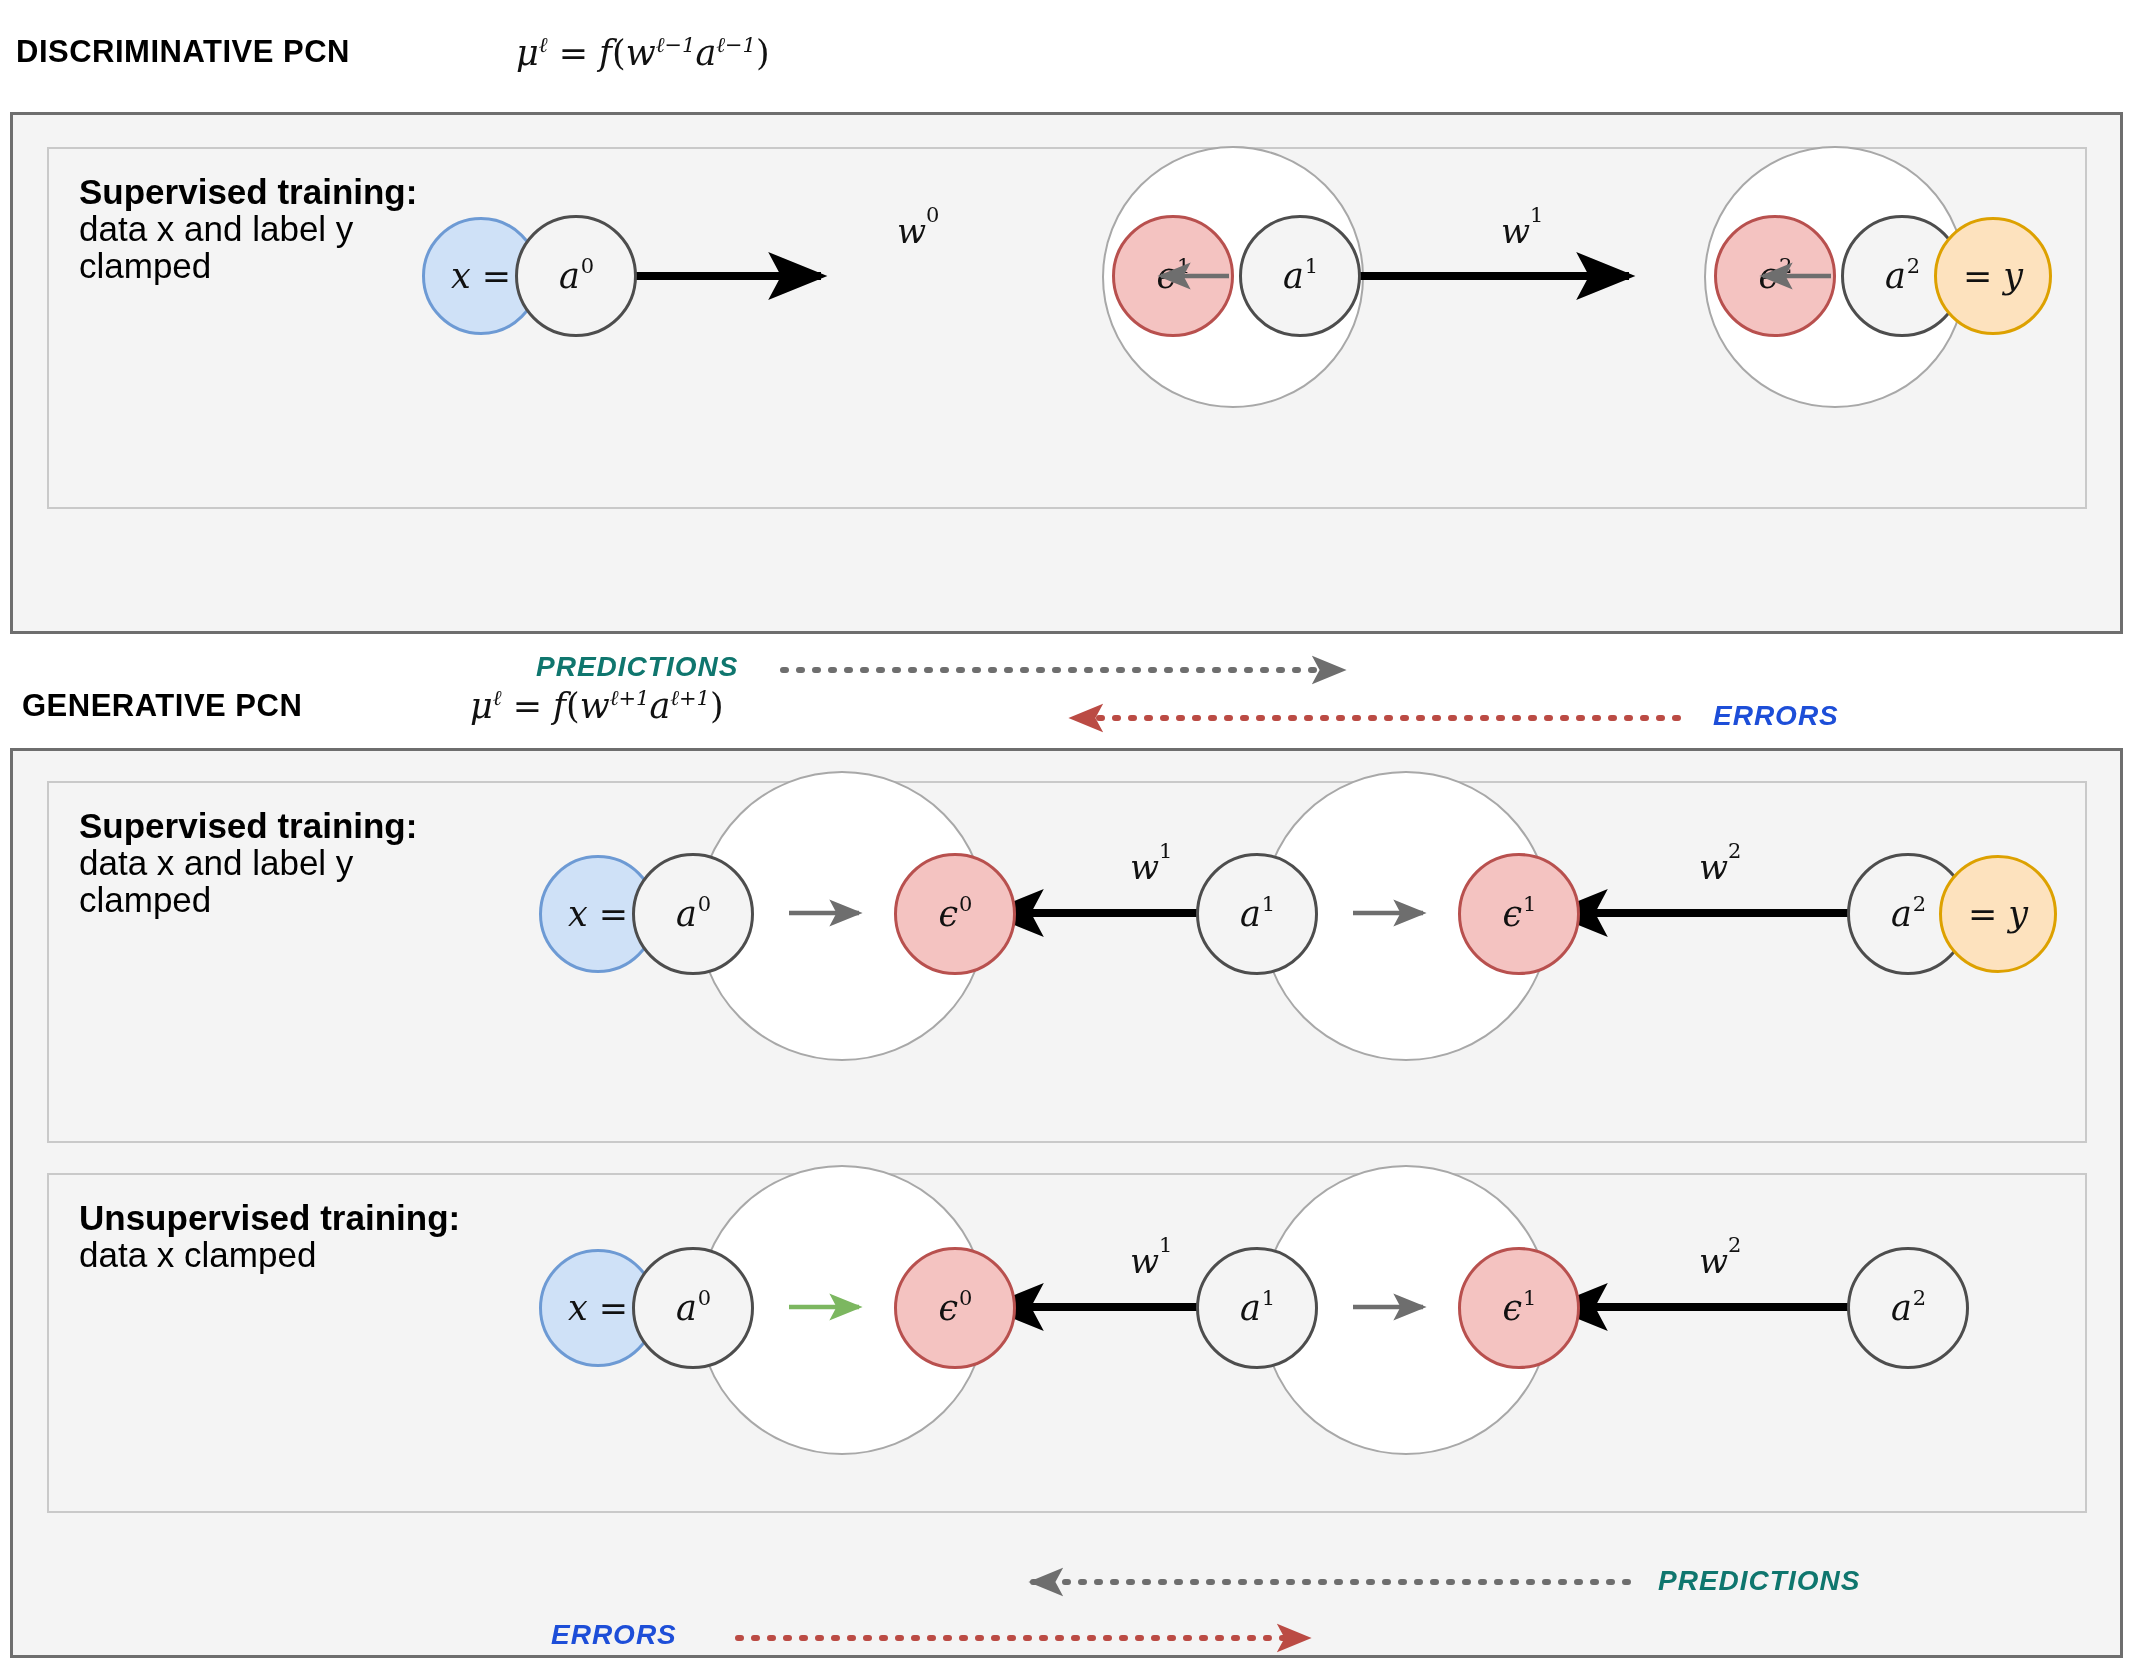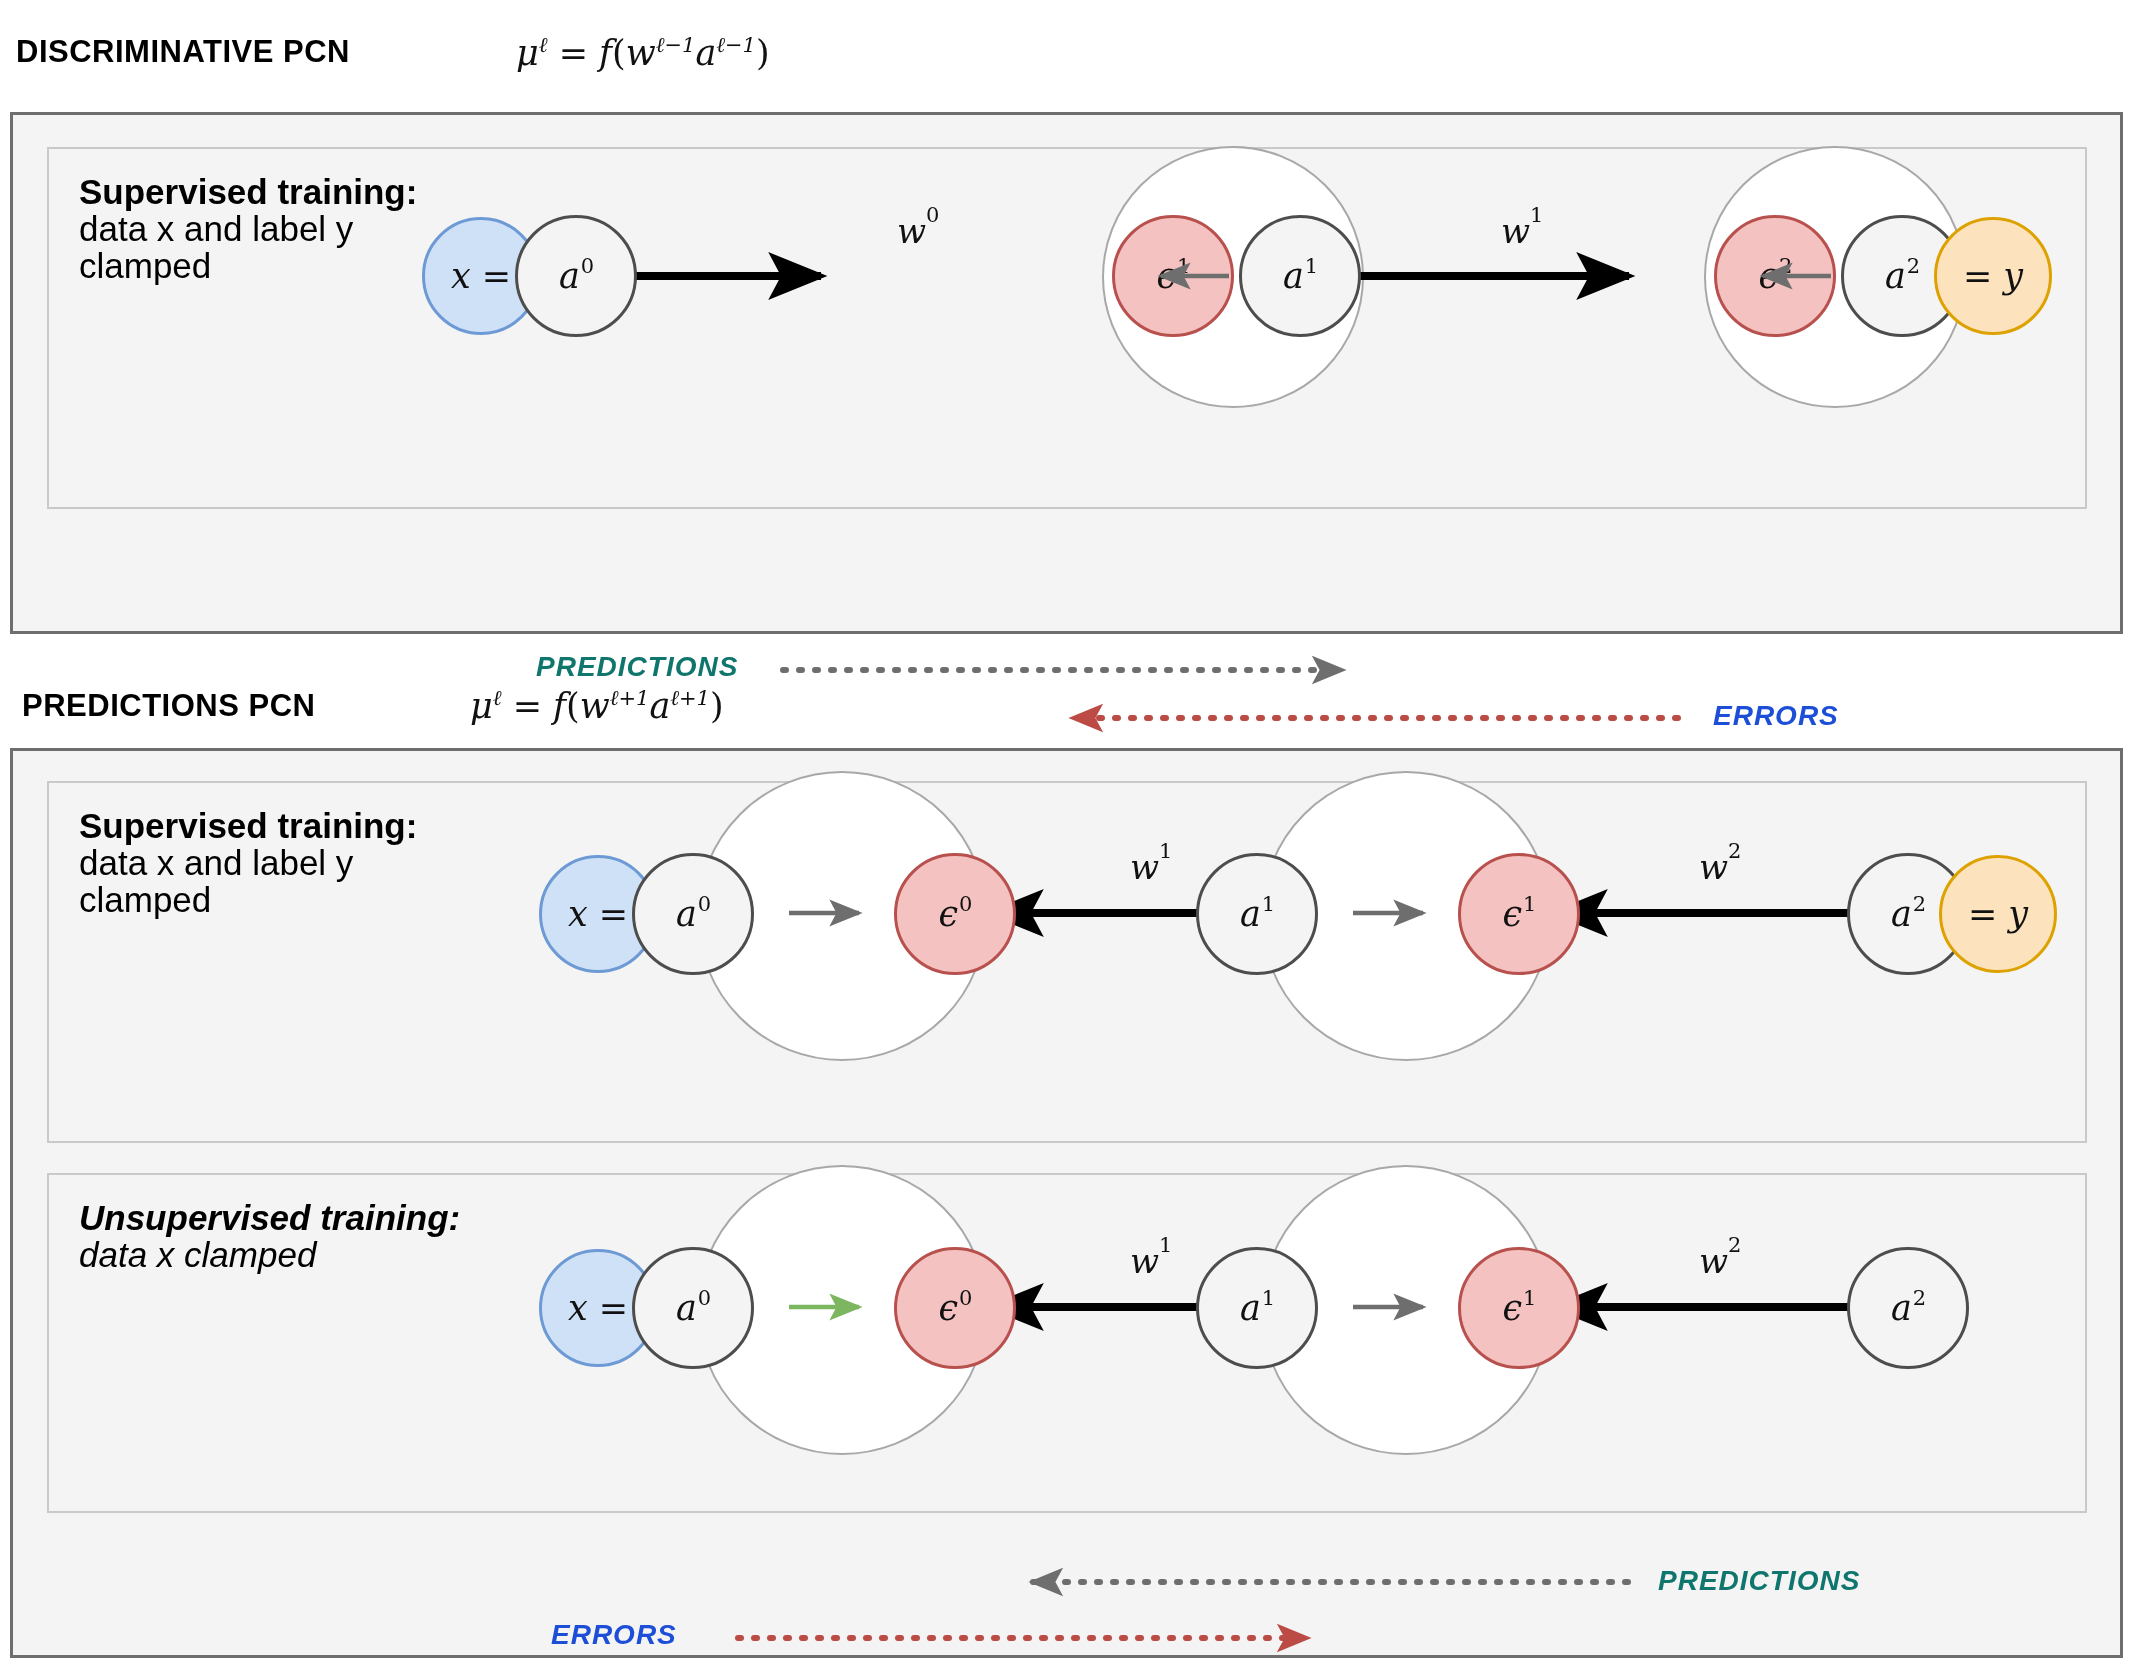--- a/index.html
+++ b/index.html
@@ -205,21 +205,21 @@
     <defs>
       <marker id="errL" markerWidth="7" markerHeight="7" refX="5.2" refY="2.6" orient="auto" markerUnits="strokeWidth">
         <path d="M0,0.2 L5.8,2.6 L0,5 L1.3,2.6 z" fill="#bb4b44"></path>
       </marker>
     </defs>
     <line x1="620" y1="15" x2="14" y2="15" stroke="#bb4b44" stroke-width="6" stroke-dasharray="3 13" stroke-linecap="round" marker-end="url(#errL)"></line>
   </svg>
   <div class="flowlabel flow-err" style="left:1700px;top:585px;">ERRORS</div>
 </div>
 
-<div class="section-title" style="left:22px;top:688px;">PREDICTIONS PCN</div>
+<div class="section-title" style="left:22px;top:688px;">GENERATIVE PCN</div>
 
 <div class="section-formula" style="left:470px;top:686px;">
   <span>μ</span><span class="sup" style="font-size:21px;vertical-align:super;">ℓ</span>
   <span style="font-style:normal;">=</span>
   <span>f</span><span style="font-style:normal;">(</span><span>w</span><span class="sup" style="font-size:21px;vertical-align:super;">ℓ+1</span><span>a</span><span class="sup" style="font-size:21px;vertical-align:super;">ℓ+1</span><span style="font-style:normal;">)</span>
 </div>
 
 <div class="outer-panel" style="left:10px;top:748px;width:2113px;height:910px;">
 
   <div class="inner-panel" style="left:34px;top:30px;width:2040px;height:362px;">
@@ -288,21 +288,21 @@
     <div class="wlabel" style="left:1081px;top:64px;">
       <span>w</span><span class="sup">1</span>
     </div>
     <div class="wlabel" style="left:1650px;top:64px;">
       <span>w</span><span class="sup">2</span>
     </div>
   </div>
 
   <div class="inner-panel" style="left:34px;top:422px;width:2040px;height:340px;">
 
-    <div class="caption" style="left:30px;top:24px;font-style:italic;">
+    <div class="caption" style="left:30px;top:24px;">
       <b>Unsupervised training:</b><br>
       <span>data x clamped</span>
     </div>
 
     <div class="bigcircle" style="left:648px;top:-10px;width:286px;height:286px;"></div>
     <div class="bigcircle" style="left:1212px;top:-10px;width:286px;height:286px;"></div>
 
     <svg class="arrow-line" style="left:930px;top:92px;width:330px;height:80px;">
       <line x1="320" y1="40" x2="12" y2="40" stroke="#000" stroke-width="8" marker-end="url(#bkArrowL)"></line>
     </svg>

